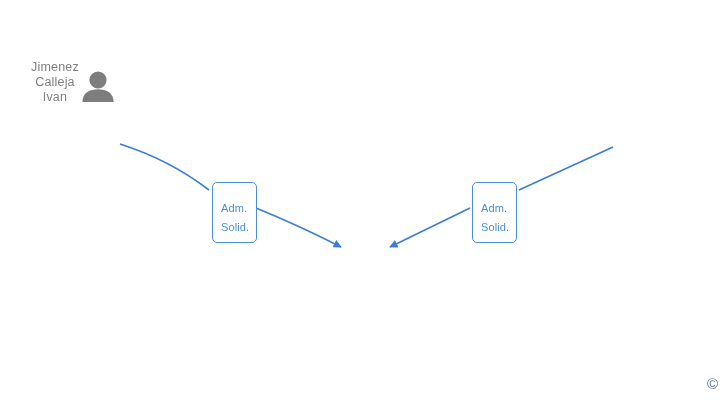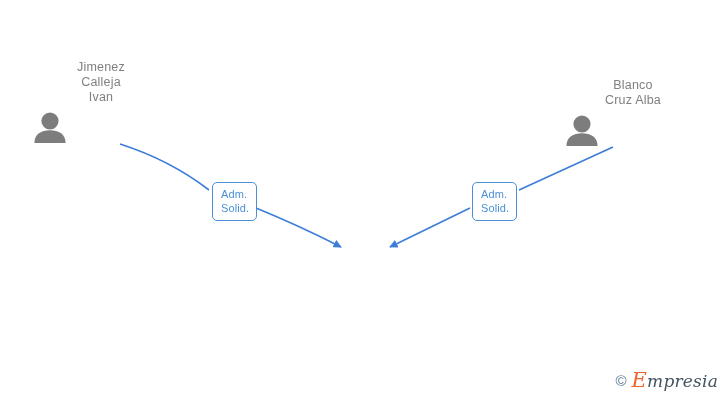--- a/index.html
+++ b/index.html
@@ -25,21 +25,22 @@
     left: 0;
     top: 0;
     width: 728px;
     height: 400px;
   }
 
   
   .node {
     position: absolute;
     display: flex;
-    flex-direction: column;
+    flex-direction: row;
+    align-items: center;
     width: 140px;
     margin-left: -70px;
   }
 
   .node-label {
     font-size: 12.5px;
     line-height: 15px;
     color: #808080;
     text-align: center;
     white-space: pre;
@@ -54,23 +55,23 @@
 
   
   .edge-label {
     position: absolute;
     box-sizing: border-box;
     border: 1px solid #4a90d9;
     border-radius: 5px;
     background: #ffffff;
     color: #4a90d9;
     font-size: 11px;
-    line-height: 14px;
+    line-height: 19px;
     text-align: left;
-    padding: 4px 7px 5px 8px;
+    padding: 16px 7px 5px 8px;
     white-space: pre;
     letter-spacing: .1px;
   }
 
   
   #watermark {
     position: absolute;
     right: 10px;
     bottom: 9px;
     display: flex;
@@ -120,34 +121,25 @@
   <div class="node" style="left:101px; top:60px;">
     <div class="node-label person-label">Jimenez
 Calleja
 Ivan</div>
     <svg class="avatar-icon" width="38" height="32" viewBox="0 0 38 32" xmlns="http://www.w3.org/2000/svg">
       <circle cx="19" cy="10" r="8.6" fill="#7d7d7d"></circle>
       <path d="M 3.4 32 C 3.4 23.2 10.3 19.3 19 19.3 C 27.7 19.3 34.6 23.2 34.6 32 Z" fill="#7d7d7d"></path>
     </svg>
   </div>
 
-  <div class="node" style="left:633px; top:78px;">
-    <div class="node-label person-label">Blanco
-Cruz Alba</div>
-    <svg class="avatar-icon" width="38" height="32" viewBox="0 0 38 32" xmlns="http://www.w3.org/2000/svg">
-      <circle cx="19" cy="10" r="8.6" fill="#7d7d7d"></circle>
-      <path d="M 3.4 32 C 3.4 23.2 10.3 19.3 19 19.3 C 27.7 19.3 34.6 23.2 34.6 32 Z" fill="#7d7d7d"></path>
-    </svg>
-  </div>
 
 
   <div class="edge-label" style="left:212px; top:182px;">Adm.
 Solid.</div>
 
   <div class="edge-label" style="left:472px; top:182px;">Adm.
 Solid.</div>
 
   <div id="watermark">
     <span class="wm-copy">©</span>
-    <span class="wm-word"><span class="wm-cap">E</span><span>mpresia</span></span>
   </div>
 
 </div>
 
 </body></html>

